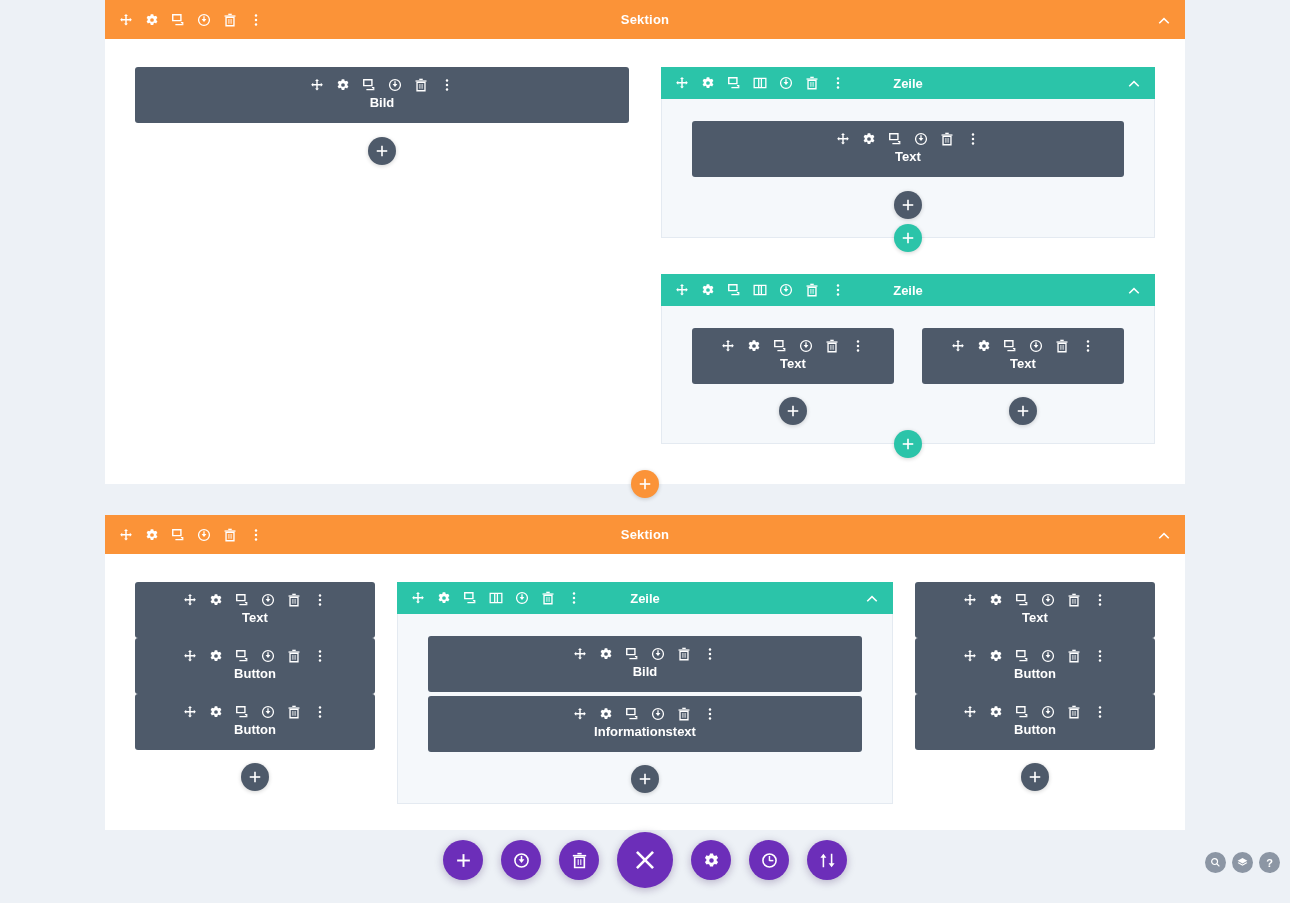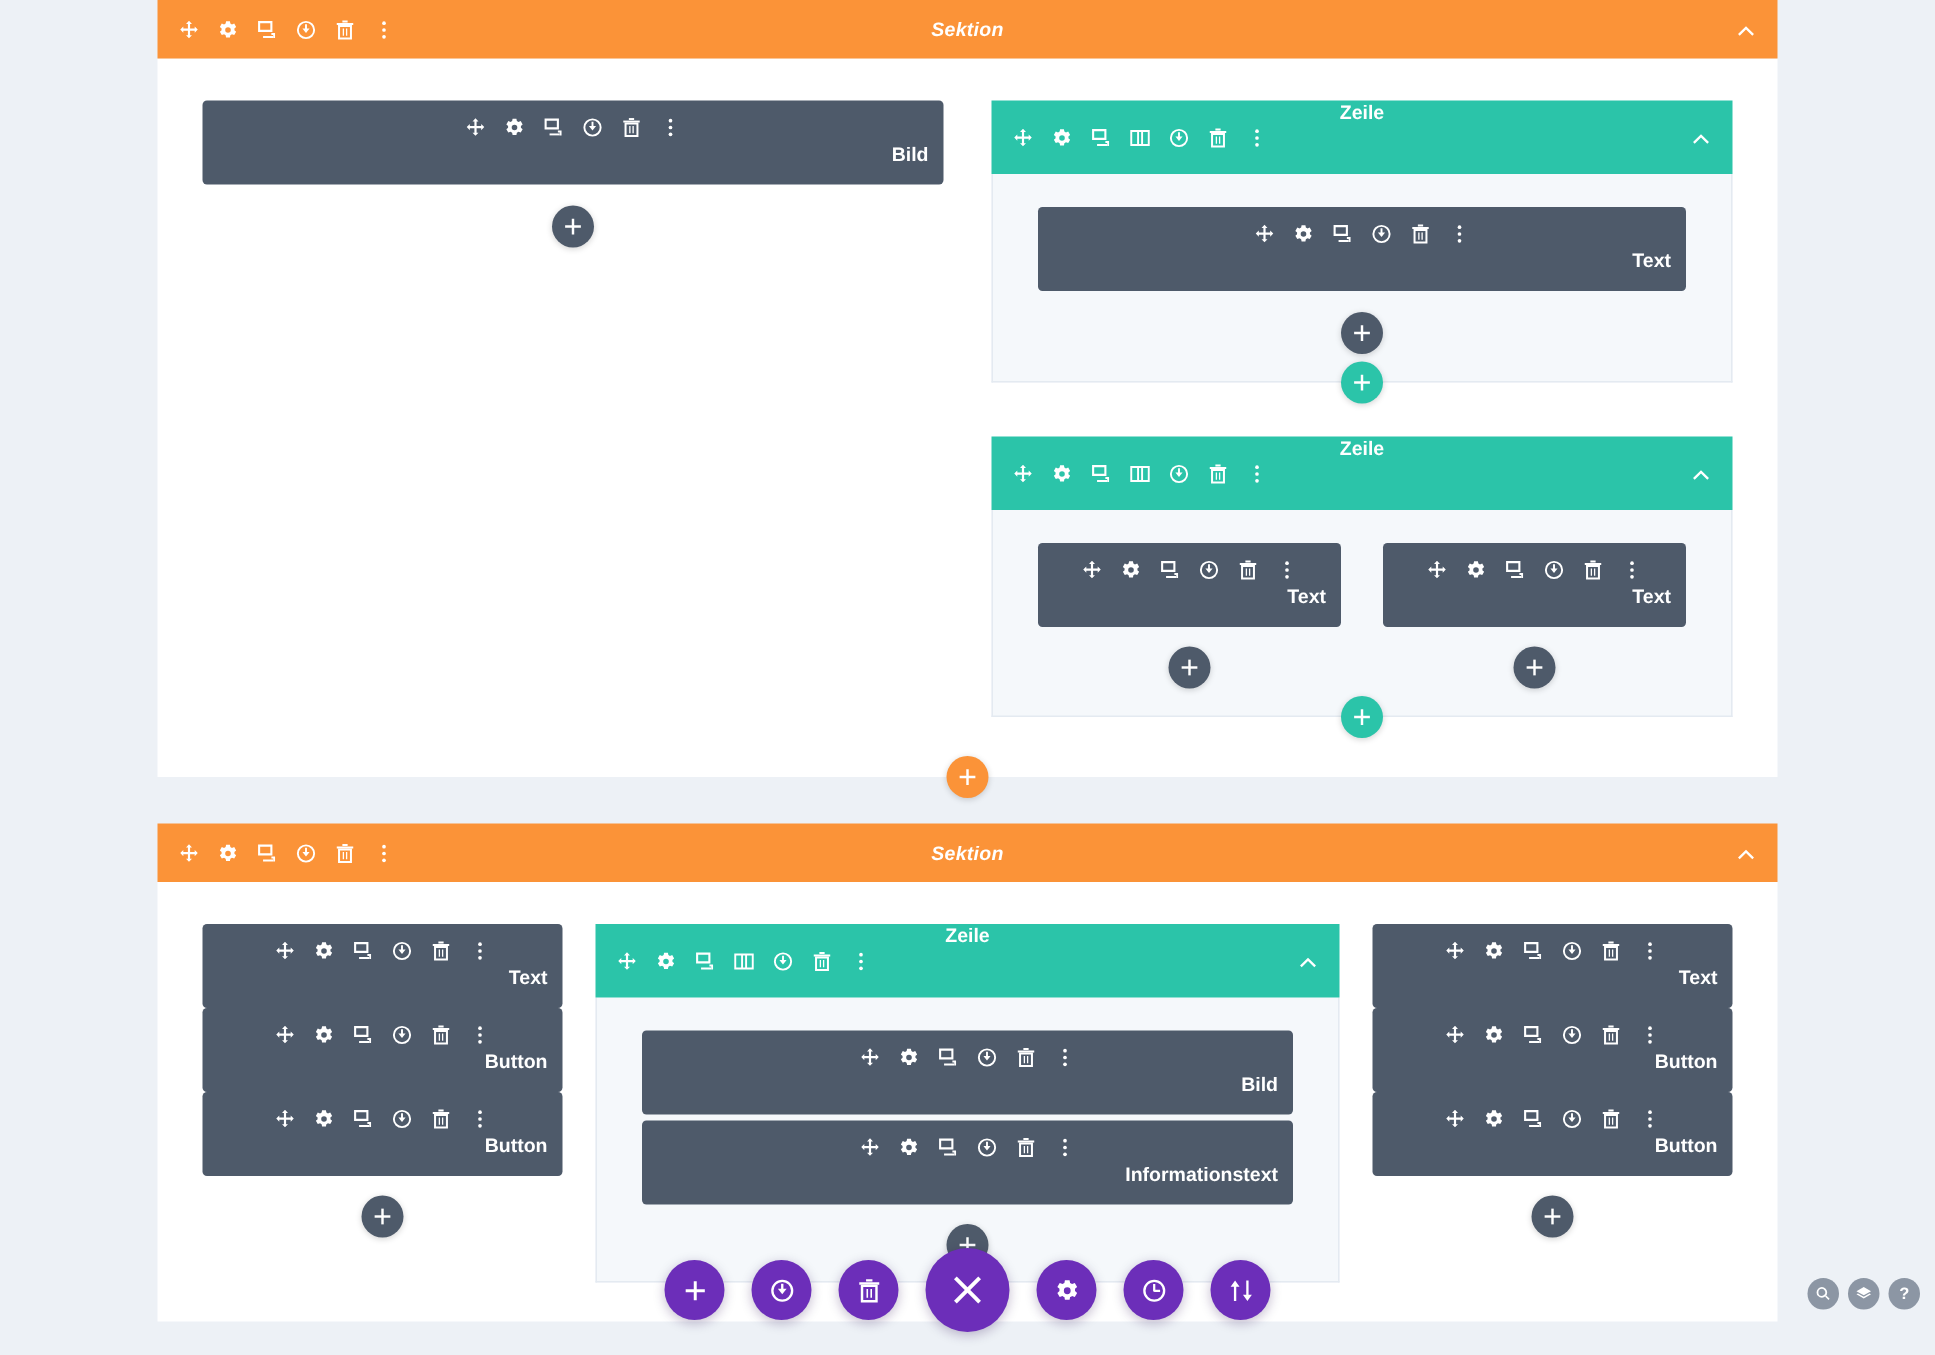--- a/index.html
+++ b/index.html
@@ -10,55 +10,54 @@
     overflow: hidden;
   }
   .page { position: relative; width: 1290px; height: 903px; }
 
   
   .section { width: 1080px; margin: 0 auto; }
   .sec-bar {
     height: 39px; background: #fb9338; color: #fff;
     display: flex; align-items: center; position: relative;
     padding: 0 14px;
-    font-style: italic;
   }
   .sec-bar .tools { display: flex; align-items: center; gap: 12px; }
   .sec-title {
     position: absolute; left: 0; right: 0; text-align: center;
     font-size: 13px; font-weight: bold; letter-spacing: .2px;
     pointer-events: none;
   }
   .collapse {
     margin-left: auto; position: relative; z-index: 2;
     display: flex; align-items: center;
   }
   .sec-body { background: #fff; padding: 28px 30px 26px 30px; }
 
   
   .row-bar {
-    height: 49px; background: #2bc4a9; color: #fff;
-    display: flex; position: relative;
+    height: 32px; background: #2bc4a9; color: #fff;
+    display: flex; align-items: center; position: relative;
     padding: 0 14px;
   }
   .row-bar .tools { display: flex; align-items: center; gap: 12px; }
   .row-title {
     position: absolute; left: 0; right: 0; text-align: center;
     font-size: 13px; font-weight: bold;
     pointer-events: none;
   }
   .row-body {
     background: #f5f8fb; border: 1px solid #e4eaf1; border-top: none;
     padding: 22px 30px 18px 30px;
   }
 
   
   .module {
     background: #4e5a6a; border-radius: 3px; color: #fff;
-    padding: 11px 10px 13px 10px; text-align: right;
+    padding: 11px 10px 13px 10px; text-align: center;
   }
   .module .tools {
     display: flex; align-items: center; justify-content: center; gap: 12px;
     margin-bottom: 3px;
   }
   .module .mlabel { font-size: 13px; font-weight: bold; }
 
   
   .addbtn {
     width: 28px; height: 28px; border-radius: 50%;

